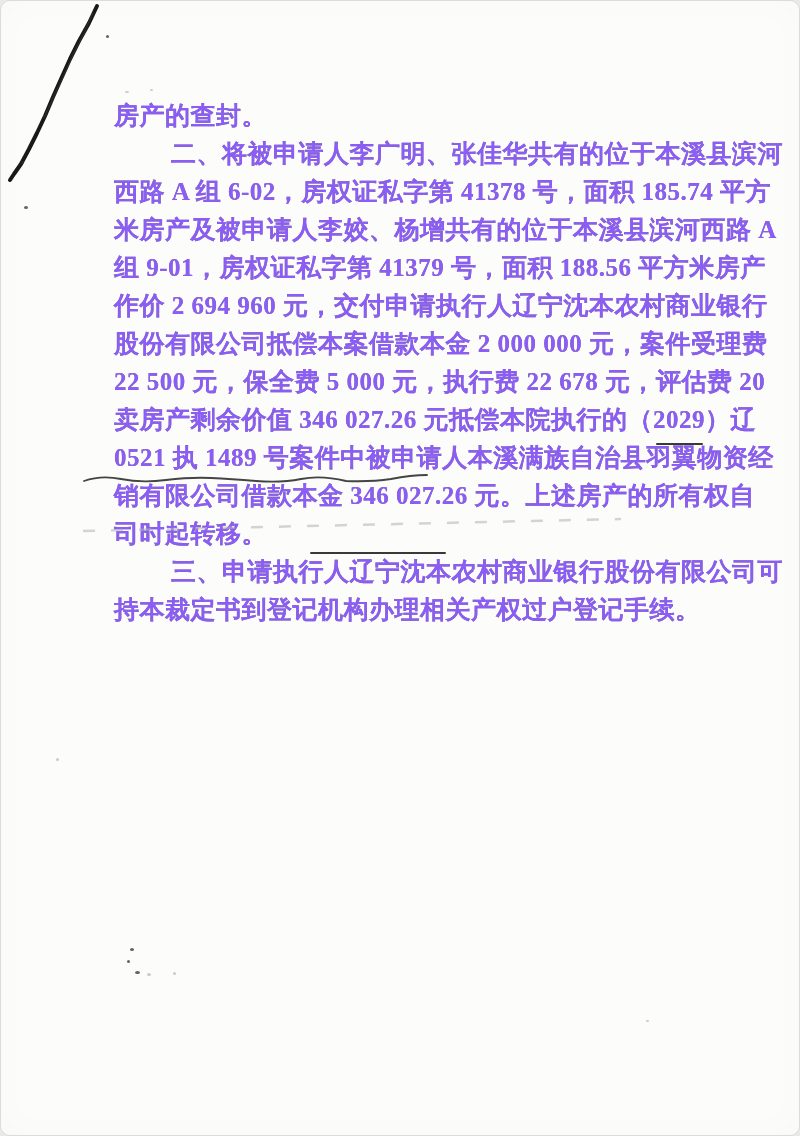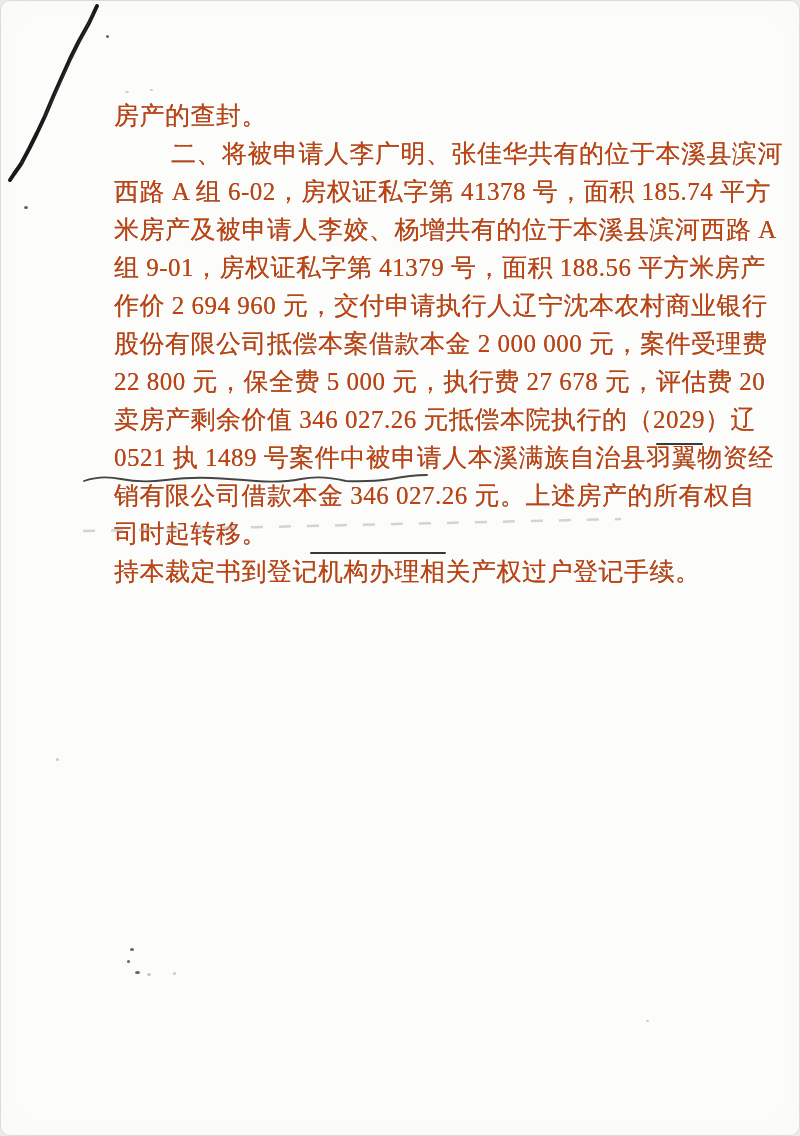--- a/index.html
+++ b/index.html
@@ -18,23 +18,24 @@
     border-radius: 10px;
     box-shadow: inset 0 0 40px rgba(0,0,0,0.015);
   }
   
   .doc-text {
     position: absolute;
     left: 113px; top: 96px;
     width: 597px;
     font-size: 25px;
     line-height: 38px;
-    color: #c2410c;
+    color: #8b5cf6;
     letter-spacing: 0.5px;
     text-shadow: 0 0 0.5px rgba(20,20,20,0.55);
+    font-weight: bold;
   }
   .doc-line {
     height: 38px;
     white-space: nowrap;
     text-align: justify;
     text-align-last: justify;
     text-justify: inter-character;
   }
   .doc-line.no-flush { text-align-last: left; }
   .doc-line.indent { text-indent: 57px; }
@@ -61,25 +62,26 @@
 <div class="page">
 
   <div class="doc-text" id="doc-lines">
       <div class="doc-line no-flush">房产的查封。</div>
       <div class="doc-line indent">二、将被申请人李广明、张佳华共有的位于本溪县滨河</div>
       <div class="doc-line">西路 A 组 6-02，房权证私字第 41378 号，面积 185.74 平方</div>
       <div class="doc-line">米房产及被申请人李姣、杨增共有的位于本溪县滨河西路 A</div>
       <div class="doc-line">组 9-01，房权证私字第 41379 号，面积 188.56 平方米房产</div>
       <div class="doc-line">作价 2 694 960 元，交付申请执行人辽宁沈本农村商业银行</div>
       <div class="doc-line">股份有限公司抵偿本案借款本金 2 000 000 元，案件受理费</div>
-      <div class="doc-line">22 800 元，保全费 5 000 元，执行费 27 678 元，评估费 20</div>
+      <div class="doc-line">22 500 元，保全费 5 000 元，执行费 22 678 元，评估费 20</div>
       <div class="doc-line">卖房产剩余价值 346 027.26 元抵偿本院执行的（2029）辽</div>
       <div class="doc-line">0521 执 1489 号案件中被申请人本溪满族自治县羽翼物资经</div>
       <div class="doc-line">销有限公司借款本金 346 027.26 元。上述房产的所有权自</div>
       <div class="doc-line no-flush">司时起转移。</div>
+      <div class="doc-line indent">三、申请执行人辽宁沈本农村商业银行股份有限公司可</div>
       <div class="doc-line no-flush">持本裁定书到登记机构办理相关产权过户登记手续。</div>
     </div>
 
   <svg class="artifact" style="left:0; top:0;" width="120" height="200" viewBox="0 0 120 200">
     <polyline points="96,5 88,22 78,40 69,58 60,78 52,96 44,115 36,132 28,148 20,163 13,173 9,179" fill="none" stroke="#191919" stroke-width="4" stroke-linecap="round" stroke-linejoin="round"></polyline>
     <polyline points="92,12 83,32 73,52 63,74 53,95 43,117" fill="none" stroke="#3a3a3a" stroke-width="1.5" opacity="0.5"></polyline>
   </svg>
 
   <div class="underline-mark" style="left:655px; top:442px; width:47px;"></div>
 

